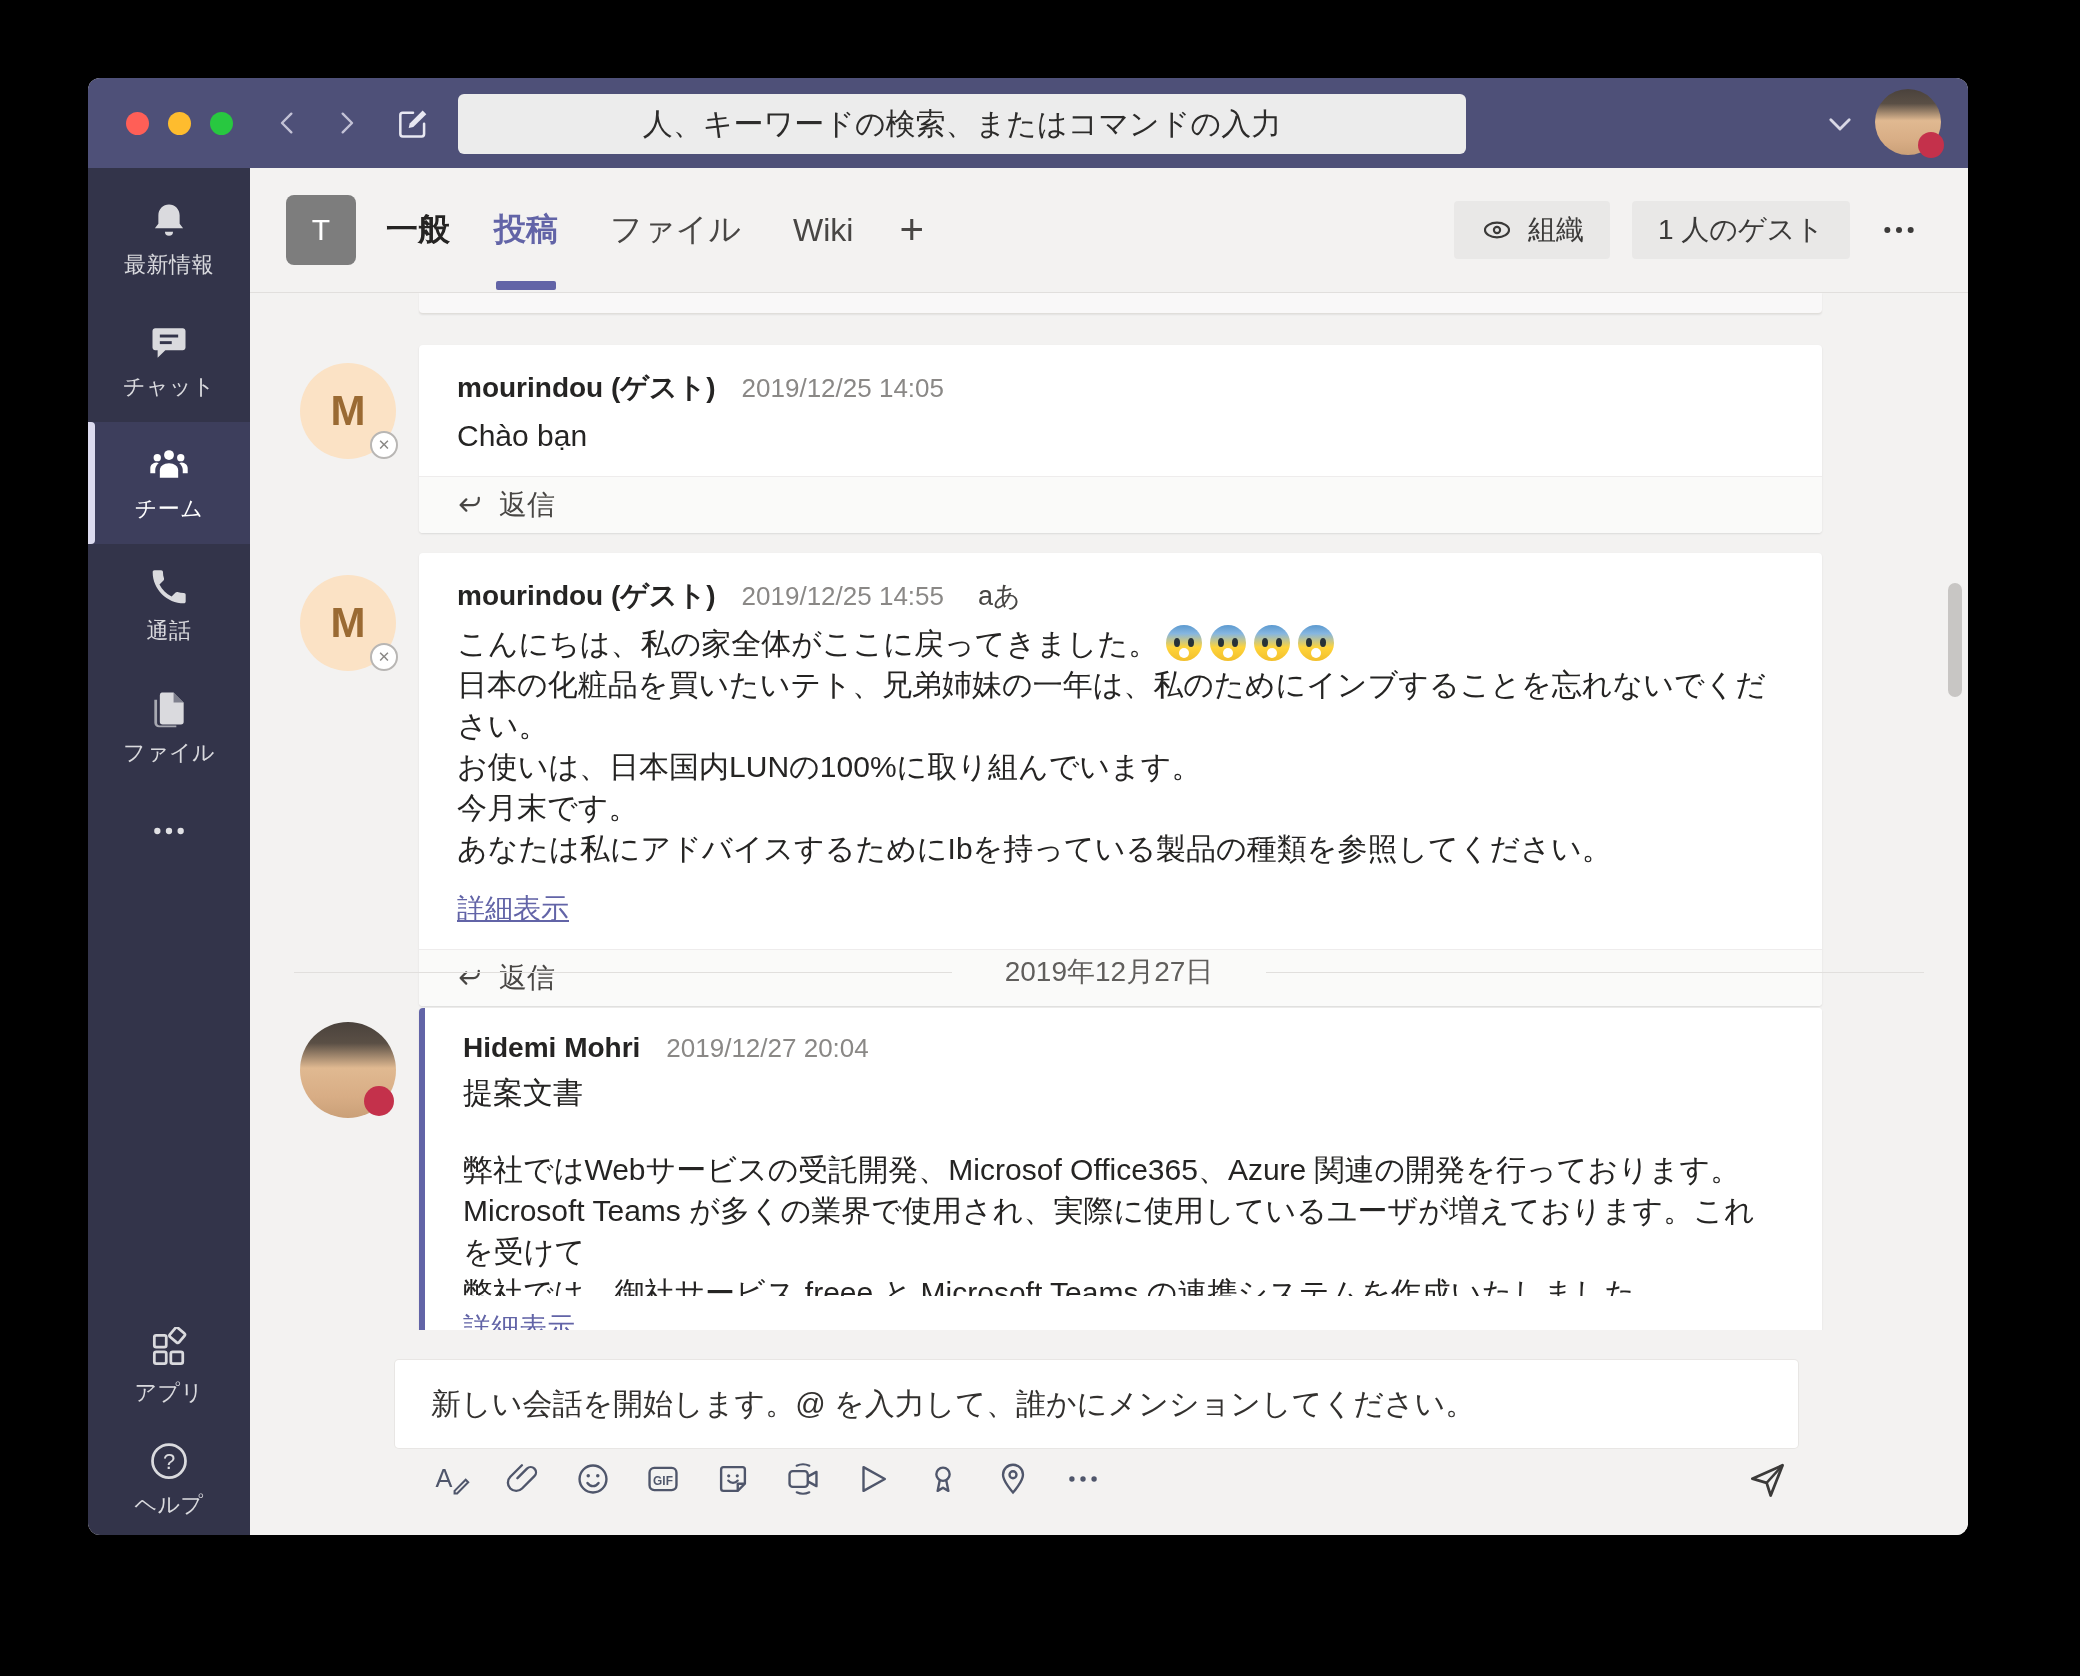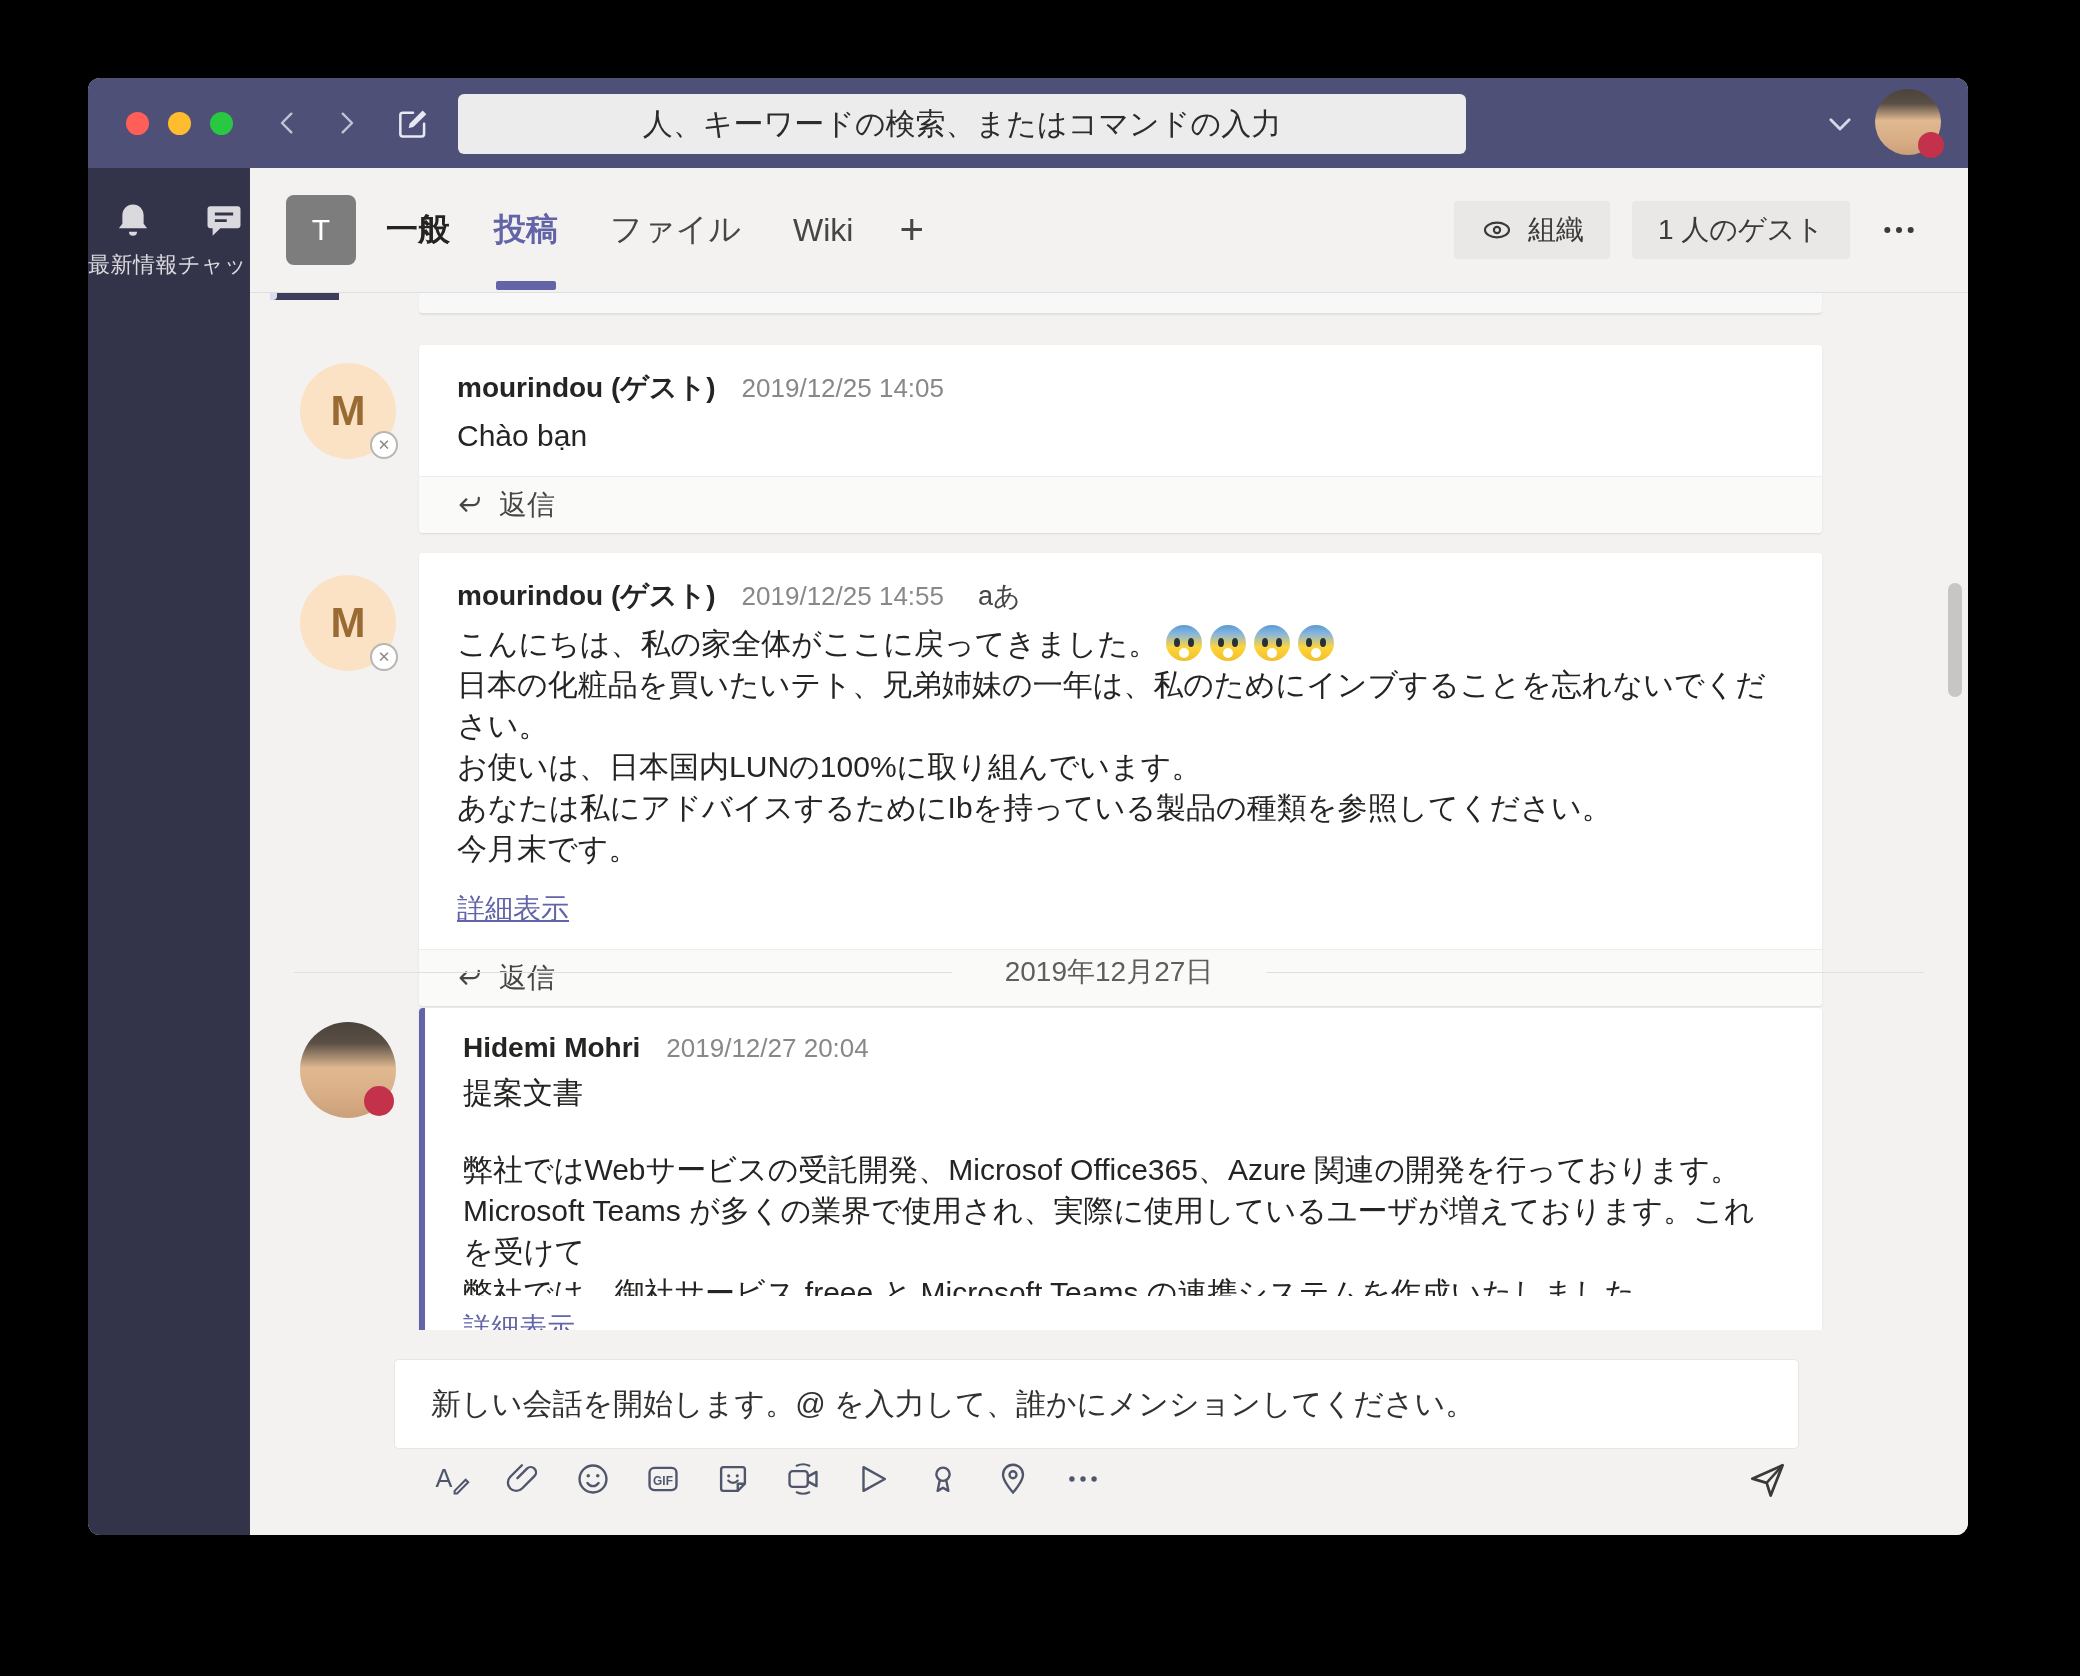--- a/index.html
+++ b/index.html
@@ -28,21 +28,21 @@
   }
   .search::placeholder{color:#2d2c2b;opacity:1}
   .tb-chevron{position:absolute;left:1730px;top:24px;width:44px;height:44px;color:#d9d8e6;display:flex;align-items:center;justify-content:center}
   .tb-avatar{
     position:absolute;left:1787px;top:11px;width:66px;height:66px;border-radius:50%;
     background:linear-gradient(180deg,#4a423c 0%,#5a4f45 22%,#e0b991 48%,#d8ad85 78%,#caa078 100%);
   }
   .status-dot{position:absolute;border-radius:50%;background:#c4314b}
   .tb-avatar .status-dot{right:-3px;bottom:-3px;width:26px;height:26px}
   
-  .rail{position:absolute;left:0;top:90px;width:162px;height:1367px;background:#33344a;display:flex;padding-top:10px;box-sizing:border-box}
+  .rail{position:absolute;left:0;top:90px;width:162px;height:1367px;background:#33344a;display:flex;flex-direction:column;padding-top:10px;box-sizing:border-box}
   .rail-item{height:122px;flex:0 0 auto;display:flex;flex-direction:column;align-items:center;justify-content:center;gap:7px;color:rgba(255,255,255,.82);position:relative;cursor:pointer}
   .rail-item svg{width:44px;height:44px}
   .rail-label{font-size:22px;letter-spacing:.5px}
   .rail-item.selected{background:#3d3e5c;color:#fff}
   .rail-item.selected::before{content:"";position:absolute;left:0;top:0;bottom:0;width:7px;background:#dcdbef;border-radius:0 4px 4px 0}
   .rail-more{height:86px;flex:0 0 auto;display:flex;align-items:center;justify-content:center;color:rgba(255,255,255,.85)}
   .rail-spacer{flex:1}
   .rail-bottom{height:112px}
   
   .channel-header{position:absolute;left:162px;top:90px;width:1718px;height:125px;background:#f3f2f1;border-bottom:1px solid #e1dfdd;display:flex;align-items:center;box-sizing:border-box}
@@ -273,22 +273,22 @@
     <div class="card" style="top:260px">
       <div class="card-head">
         <span class="author">mourindou (ゲスト)</span>
         <span class="timestamp">2019/12/25 14:55</span>
         <span class="translate">aあ</span>
       </div>
       <div class="card-body">
         <div><span>こんにちは、私の家全体がここに戻ってきました。</span><span class="scream"></span><span class="scream"></span><span class="scream"></span><span class="scream"></span></div>
         <div>日本の化粧品を買いたいテト、兄弟姉妹の一年は、私のためにインブすることを忘れないでください。</div>
         <div>お使いは、日本国内LUNの100%に取り組んでいます。</div>
+        <div>今月末です。</div>
         <div>あなたは私にアドバイスするためにIbを持っている製品の種類を参照してください。</div>
-        <div>今月末です。</div>
         <div style="margin-top:18px"><span class="link underline">詳細表示</span></div>
       </div>
       <div class="card-footer">
         <svg viewBox="0 0 24 24">
             <path d="M9 7.5L4.5 12 9 16.5M4.5 12h10.2a4.3 4.3 0 004.3-4.3V6.2" fill="none" stroke="currentColor" stroke-width="1.8" stroke-linecap="round" stroke-linejoin="round"></path>
           </svg>
         <span>返信</span>
       </div>
     </div>
 

